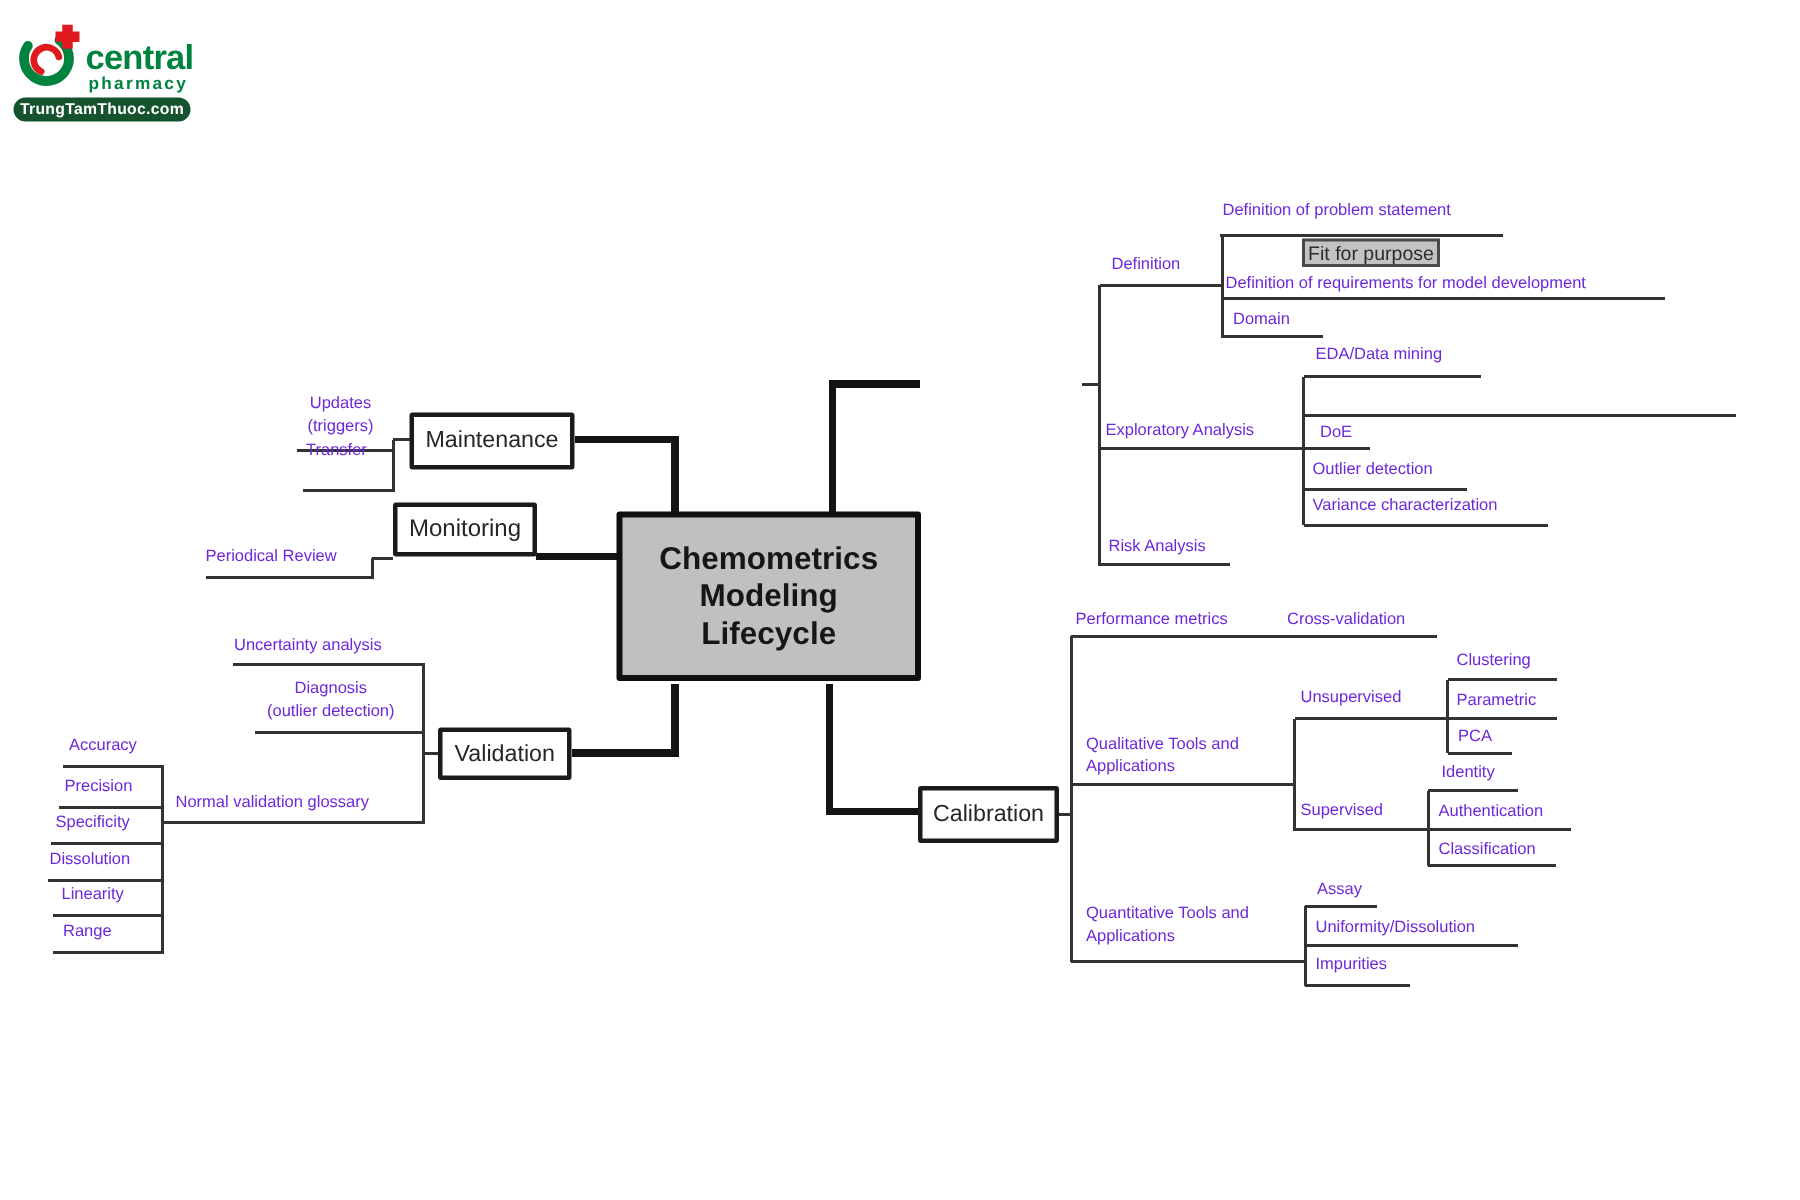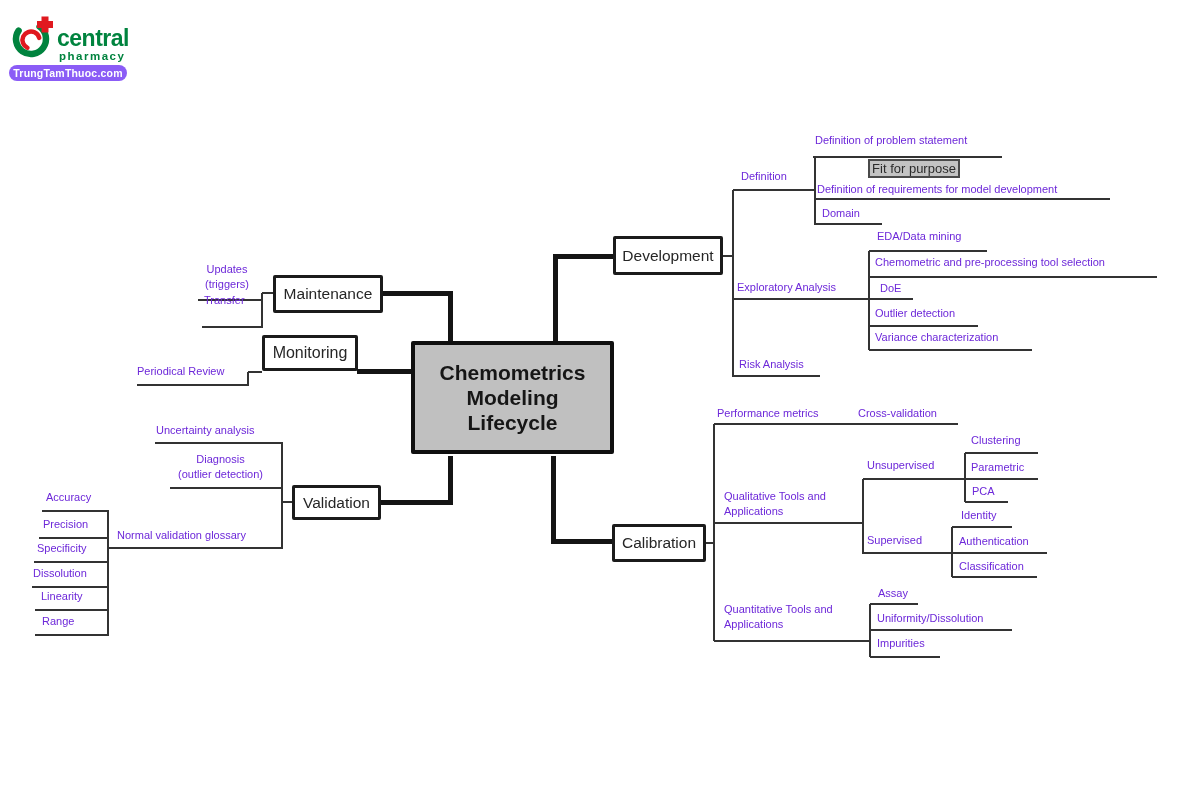--- a/index.html
+++ b/index.html
@@ -33,21 +33,21 @@
 
   <div class="logo">
     <svg width="160" height="95" viewBox="0 0 160 95">
       <circle cx="31" cy="39" r="15" fill="none" stroke="#00833e" stroke-width="6.5" stroke-dasharray="70 24.2" stroke-linecap="round" transform="rotate(-55 31 39)"></circle>
       <circle cx="31" cy="40" r="8.5" fill="none" stroke="#e0191f" stroke-width="4.5" stroke-dasharray="34 19.4" stroke-linecap="round" transform="rotate(115 31 40)"></circle>
       <rect x="37" y="21" width="16" height="7" fill="#e0191f"></rect>
       <rect x="41.5" y="16.5" width="7" height="16" fill="#e0191f"></rect>
     </svg>
     <span class="logo-brand" style="color:#00833e">central</span>
     <span class="logo-sub" style="color:#00833e">pharmacy</span>
-    <div class="logo-badge" style="background:#8b5cf6">TrungTamThuoc.com</div>
+    <div class="logo-badge" style="background:#14532d">TrungTamThuoc.com</div>
   </div>
 
   <svg class="lines" viewBox="0 0 1200 800" shape-rendering="crispEdges">
 
     <g stroke="#141414" stroke-width="5" fill="none">
       <path d="M555 342 L555 256 L613 256"></path>
       <path d="M383 293 L450 293 L450 342"></path>
       <path d="M357 371 L413 371"></path>
       <path d="M381 502 L450 502 L450 456"></path>
       <path d="M553 456 L553 541 L613 541"></path>
@@ -111,39 +111,37 @@
       <path d="M202 327 L263 327"></path>
       <path d="M262 293 L262 327"></path>
       <path d="M262 293 L274 293"></path>
     </g>
   </svg>
 
   <div class="nodebox central" style="left:411px;top:341px;width:203px;height:113px;">Chemometrics
 Modeling
 Lifecycle</div>
 
-  <div class="nodebox" style="left:613px;top:236px;width:110px;height:39px;">Development</div>
 
   <div class="nodebox" style="left:612px;top:524px;width:94px;height:38px;">Calibration</div>
 
   <div class="nodebox" style="left:273px;top:275px;width:110px;height:38px;">Maintenance</div>
 
   <div class="nodebox" style="left:262px;top:335px;width:96px;height:36px;font-size:16px;">Monitoring</div>
 
   <div class="nodebox" style="left:292px;top:485px;width:89px;height:35px;">Validation</div>
 
   <div class="fitbox" style="left:868px;top:159px;width:92px;height:19px;">Fit for purpose</div>
 
   <span class="lbl" style="left:741px;top:169px;">Definition</span>
   <span class="lbl" style="left:815px;top:133px;">Definition of problem statement</span>
   <span class="lbl" style="left:817px;top:182px;">Definition of requirements for model development</span>
   <span class="lbl" style="left:822px;top:206px;">Domain</span>
   <span class="lbl" style="left:737px;top:280px;">Exploratory Analysis</span>
   <span class="lbl" style="left:877px;top:229px;">EDA/Data mining</span>
-  <span class="lbl" style="left:875px;top:255px;">Chemometric and pre-processing tool selection</span>
   <span class="lbl" style="left:880px;top:281px;">DoE</span>
   <span class="lbl" style="left:875px;top:306px;">Outlier detection</span>
   <span class="lbl" style="left:875px;top:330px;">Variance characterization</span>
   <span class="lbl" style="left:739px;top:357px;">Risk Analysis</span>
 
   <span class="lbl" style="left:717px;top:406px;">Performance metrics</span>
   <span class="lbl" style="left:858px;top:406px;">Cross-validation</span>
   <span class="lbl multi" style="left:724px;top:489px;">Qualitative Tools and
 Applications</span>
   <span class="lbl" style="left:867px;top:458px;">Unsupervised</span>

